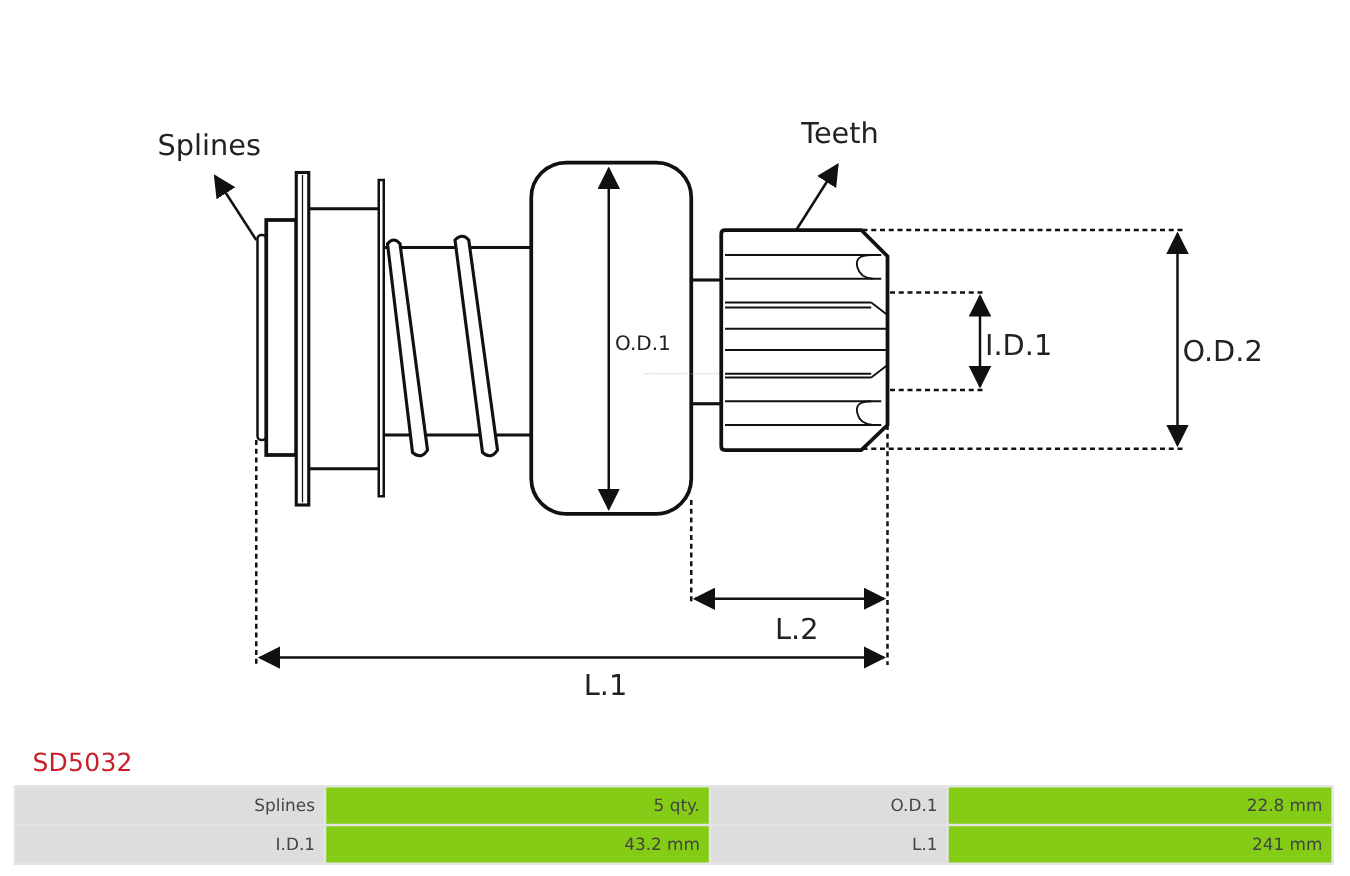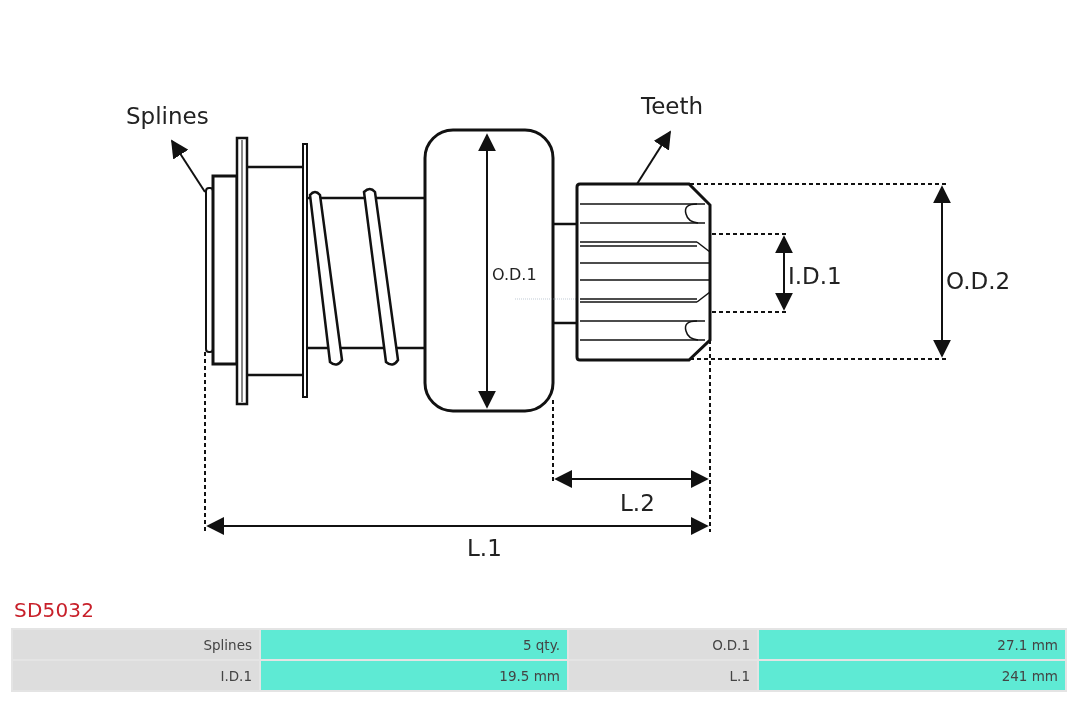--- a/index.html
+++ b/index.html
@@ -1,23 +1,23 @@
 <!DOCTYPE html>
 <html><head>
 <meta charset="utf-8">
 <style>
   html, body { margin:0; padding:0; background:#ffffff; }
   body { width:1080px; height:701px; position:relative; overflow:hidden; font-family:"DejaVu Sans", sans-serif; }
   #diagram { position:absolute; left:0; top:0; width:1080px; height:600px; }
   #diagram text { font-family:"DejaVu Sans", sans-serif; fill:#222; }
-  .title { position:absolute; left:14px; top:598px; font-size:20px; color:#c8202a; font-family:"DejaVu Sans", sans-serif; letter-spacing:0.2px; }
+  .title { position:absolute; left:26px; top:598px; font-size:20px; color:#c8202a; font-family:"DejaVu Sans", sans-serif; letter-spacing:0.2px; }
   table.specs { position:absolute; left:11px; top:628px; width:1056px; border-collapse:separate; border-spacing:2px; background:#e4e4e4; table-layout:fixed; }
   table.specs td { height:29px; padding:0 7px; font-size:13.5px; color:#444; text-align:right; font-family:"DejaVu Sans", sans-serif; }
   td.lbl { background:#dddddd; }
-  td.val { background:#5eead4; }
+  td.val { background:#84cc16; }
 </style>
 </head>
 <body>
 
 <svg id="diagram" viewBox="0 0 1080 600" xmlns="http://www.w3.org/2000/svg">
   <defs>
     <marker id="ah" viewBox="0 0 10 10" refX="9" refY="5" markerWidth="9" markerHeight="9" orient="auto-start-reverse">
       <path d="M0,0 L10,5 L0,10 z" fill="#111"></path>
     </marker>
   </defs>
@@ -103,22 +103,22 @@
     <col style="width:246px">
       <col style="width:306px">
       <col style="width:188px">
       <col>
   </colgroup>
   <tbody>
       <tr>
     <td class="lbl">Splines</td>
     <td class="val">5 qty.</td>
     <td class="lbl">O.D.1</td>
-    <td class="val">27.1 mm</td>
+    <td class="val">22.8 mm</td>
   </tr>
   <tr>
     <td class="lbl">I.D.1</td>
-    <td class="val">19.5 mm</td>
+    <td class="val">43.2 mm</td>
     <td class="lbl">L.1</td>
     <td class="val">241 mm</td>
   </tr>
 </tbody>
   </table>
 
 </body></html>

